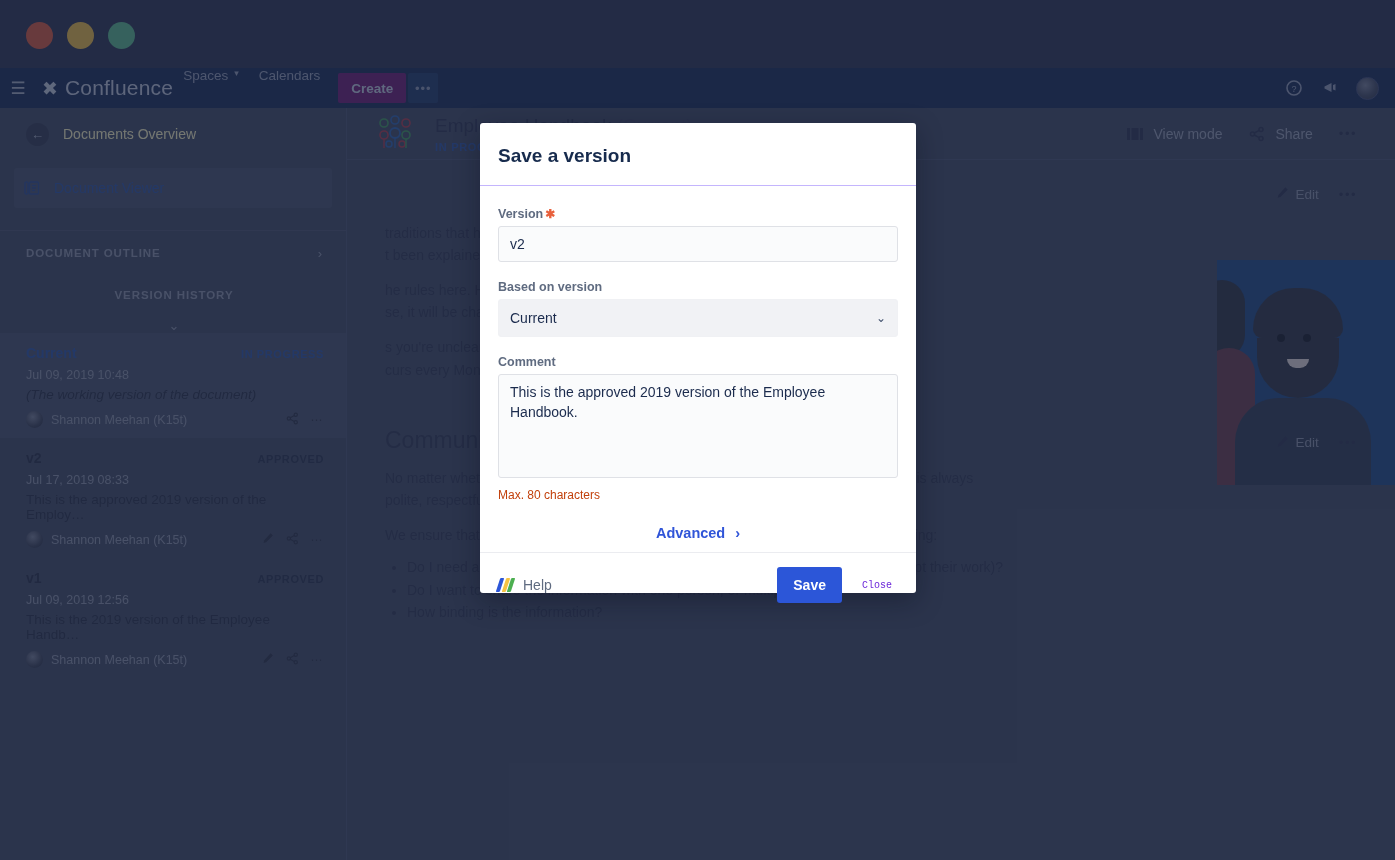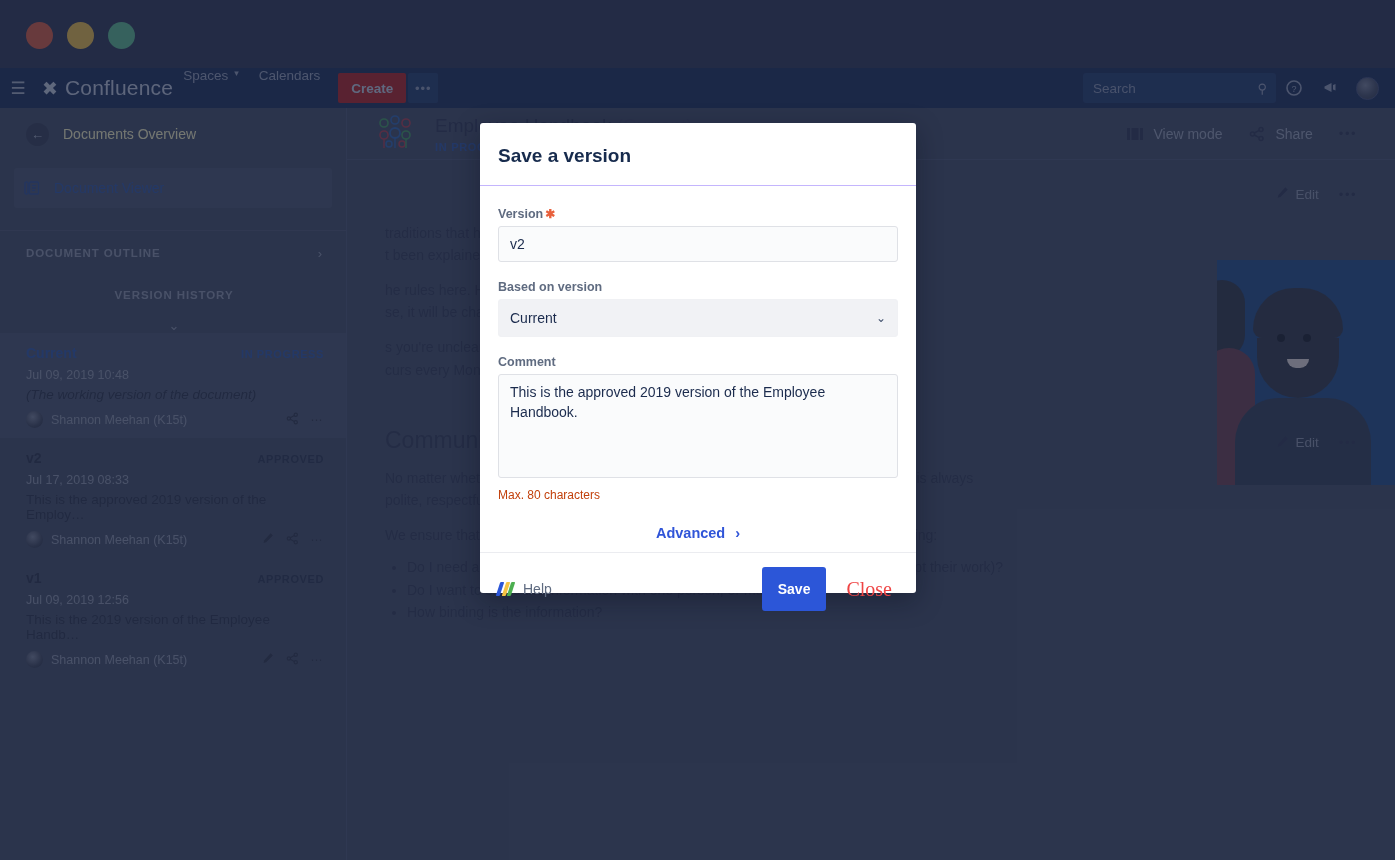--- a/index.html
+++ b/index.html
@@ -37,21 +37,21 @@
     display: flex; align-items: center; gap: 7px;
     margin-left: 6px; color: #c9d1e0;
   }
   #confluence-logo .mark { font-size: 19px; color: #c9d1e0; line-height: 1; }
   #confluence-logo .wordmark { font-size: 21px; letter-spacing: .2px; color: #c2cbdd; }
   .nav-link {
     color: #98a3bb; font-size: 13.5px; padding: 0 10px; height: 40px;
     display: flex; align-items: flex-start; gap: 6px;
   }
   #nav-create-button {
-    background: #b91c1c; color: #c7d2e6; font-size: 13.5px; font-weight: bold;
+    background: #701a75; color: #c7d2e6; font-size: 13.5px; font-weight: bold;
     height: 30px; padding: 0 13px; display: flex; align-items: center; border-radius: 2px;
     margin-left: 8px;
   }
   #nav-more-button {
     background: #1f3a6b; color: #8f9bb5; height: 30px; width: 30px;
     display: flex; align-items: center; justify-content: center;
     border-radius: 2px; margin-left: 2px; font-size: 13px; letter-spacing: 1px;
   }
   #nav-right { margin-left: auto; display: flex; align-items: center; gap: 0; padding-right: 16px; }
   #search-box {
@@ -220,26 +220,26 @@
   }
   #modal-footer {
     border-top: 1px solid #ebecf0; padding: 14px 18px; display: flex; align-items: center;
   }
   #help-link { display: flex; align-items: center; gap: 10px; font-size: 14px; color: #5f6b80; }
   #help-icon { display: flex; gap: 1.5px; }
   #help-icon i { display: block; width: 4px; height: 14px; transform: skewX(-18deg); border-radius: 1px; }
   #footer-actions { margin-left: auto; display: flex; align-items: center; gap: 14px; }
   #save-button {
     background: #2c56d8; color: #fff; font-size: 14px; font-weight: bold;
-    border: 0; border-radius: 3px; height: 44px; padding: 0 16px;
+    border: 0; border-radius: 3px; height: 36px; padding: 0 16px;
     font-family: inherit; cursor: pointer;
   }
   #close-button {
-    background: transparent; border: 0; color: #ef4444; font-size: 20px;
-    font-family: Liberation Serif, serif; cursor: pointer; padding: 0 6px;
+    background: transparent; border: 0; color: #6d28d9; font-size: 10px;
+    font-family: Liberation Mono, monospace; cursor: pointer; padding: 0 6px;
   }
 </style>
 </head>
 <body>
 
 <div id="window-chrome">
   <div class="dot" id="dot-close"></div>
   <div class="dot" id="dot-min"></div>
   <div class="dot" id="dot-max"></div>
 </div>
@@ -256,24 +256,20 @@
       <span>Spaces</span>
       <span style="font-size:9px;">▾</span>
     </div>
     <div class="nav-link">
       <span>Calendars</span>
     </div>
     <div id="nav-create-button">Create</div>
     <div id="nav-more-button">•••</div>
 
     <div id="nav-right">
-      <div id="search-box">
-        <input id="search-input" type="text" placeholder="Search" style="">
-        <span id="search-icon">⚲</span>
-      </div>
       <div class="nav-icon-btn">
         <svg width="16" height="16" viewBox="0 0 16 16">
             <circle cx="8" cy="8" r="7" fill="none" stroke="#96a1bb" stroke-width="1.6"></circle>
             <text x="8" y="11.5" font-size="9" text-anchor="middle" fill="#96a1bb" font-family="Liberation Sans">?</text>
           </svg>
       </div>
       <div class="nav-icon-btn">
         <svg width="16" height="16" viewBox="0 0 16 16">
             <path d="M2.5 6.5 L9.5 3 L9.5 12 L2.5 8.5 Z" fill="#96a1bb"></path>
             <path d="M11 5 L13.5 4 L13.5 10.5 L11 9.5 Z" fill="#96a1bb"></path>

